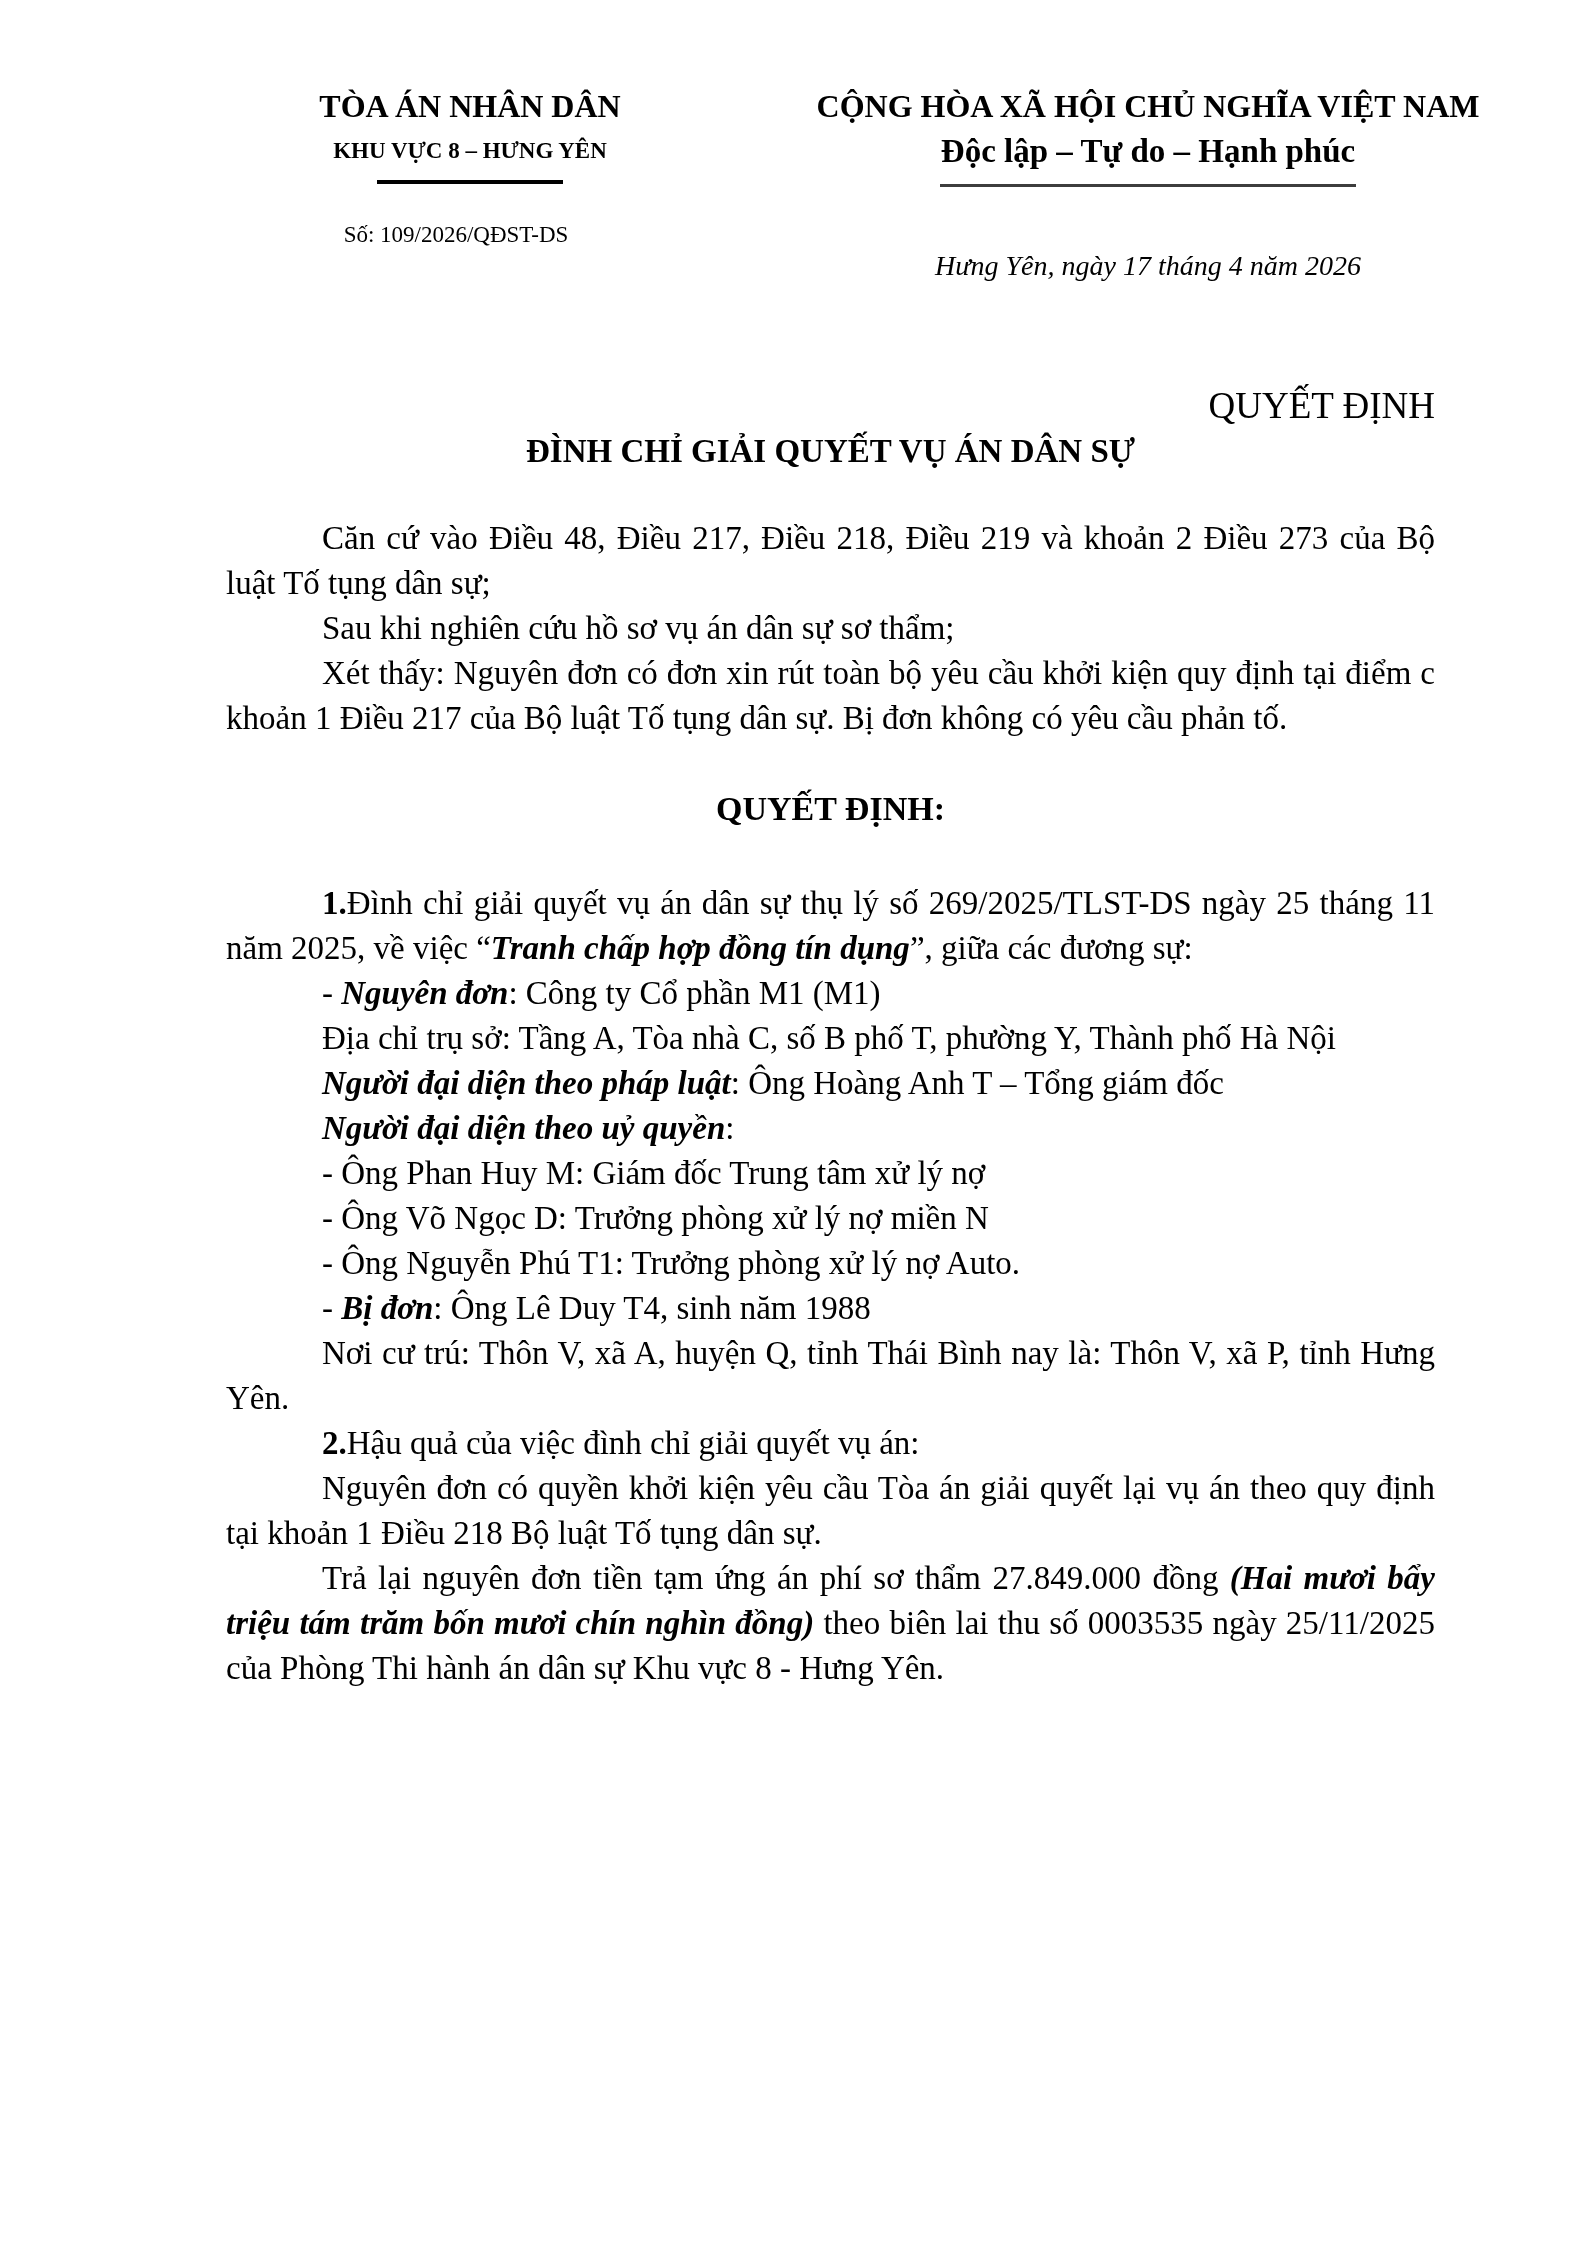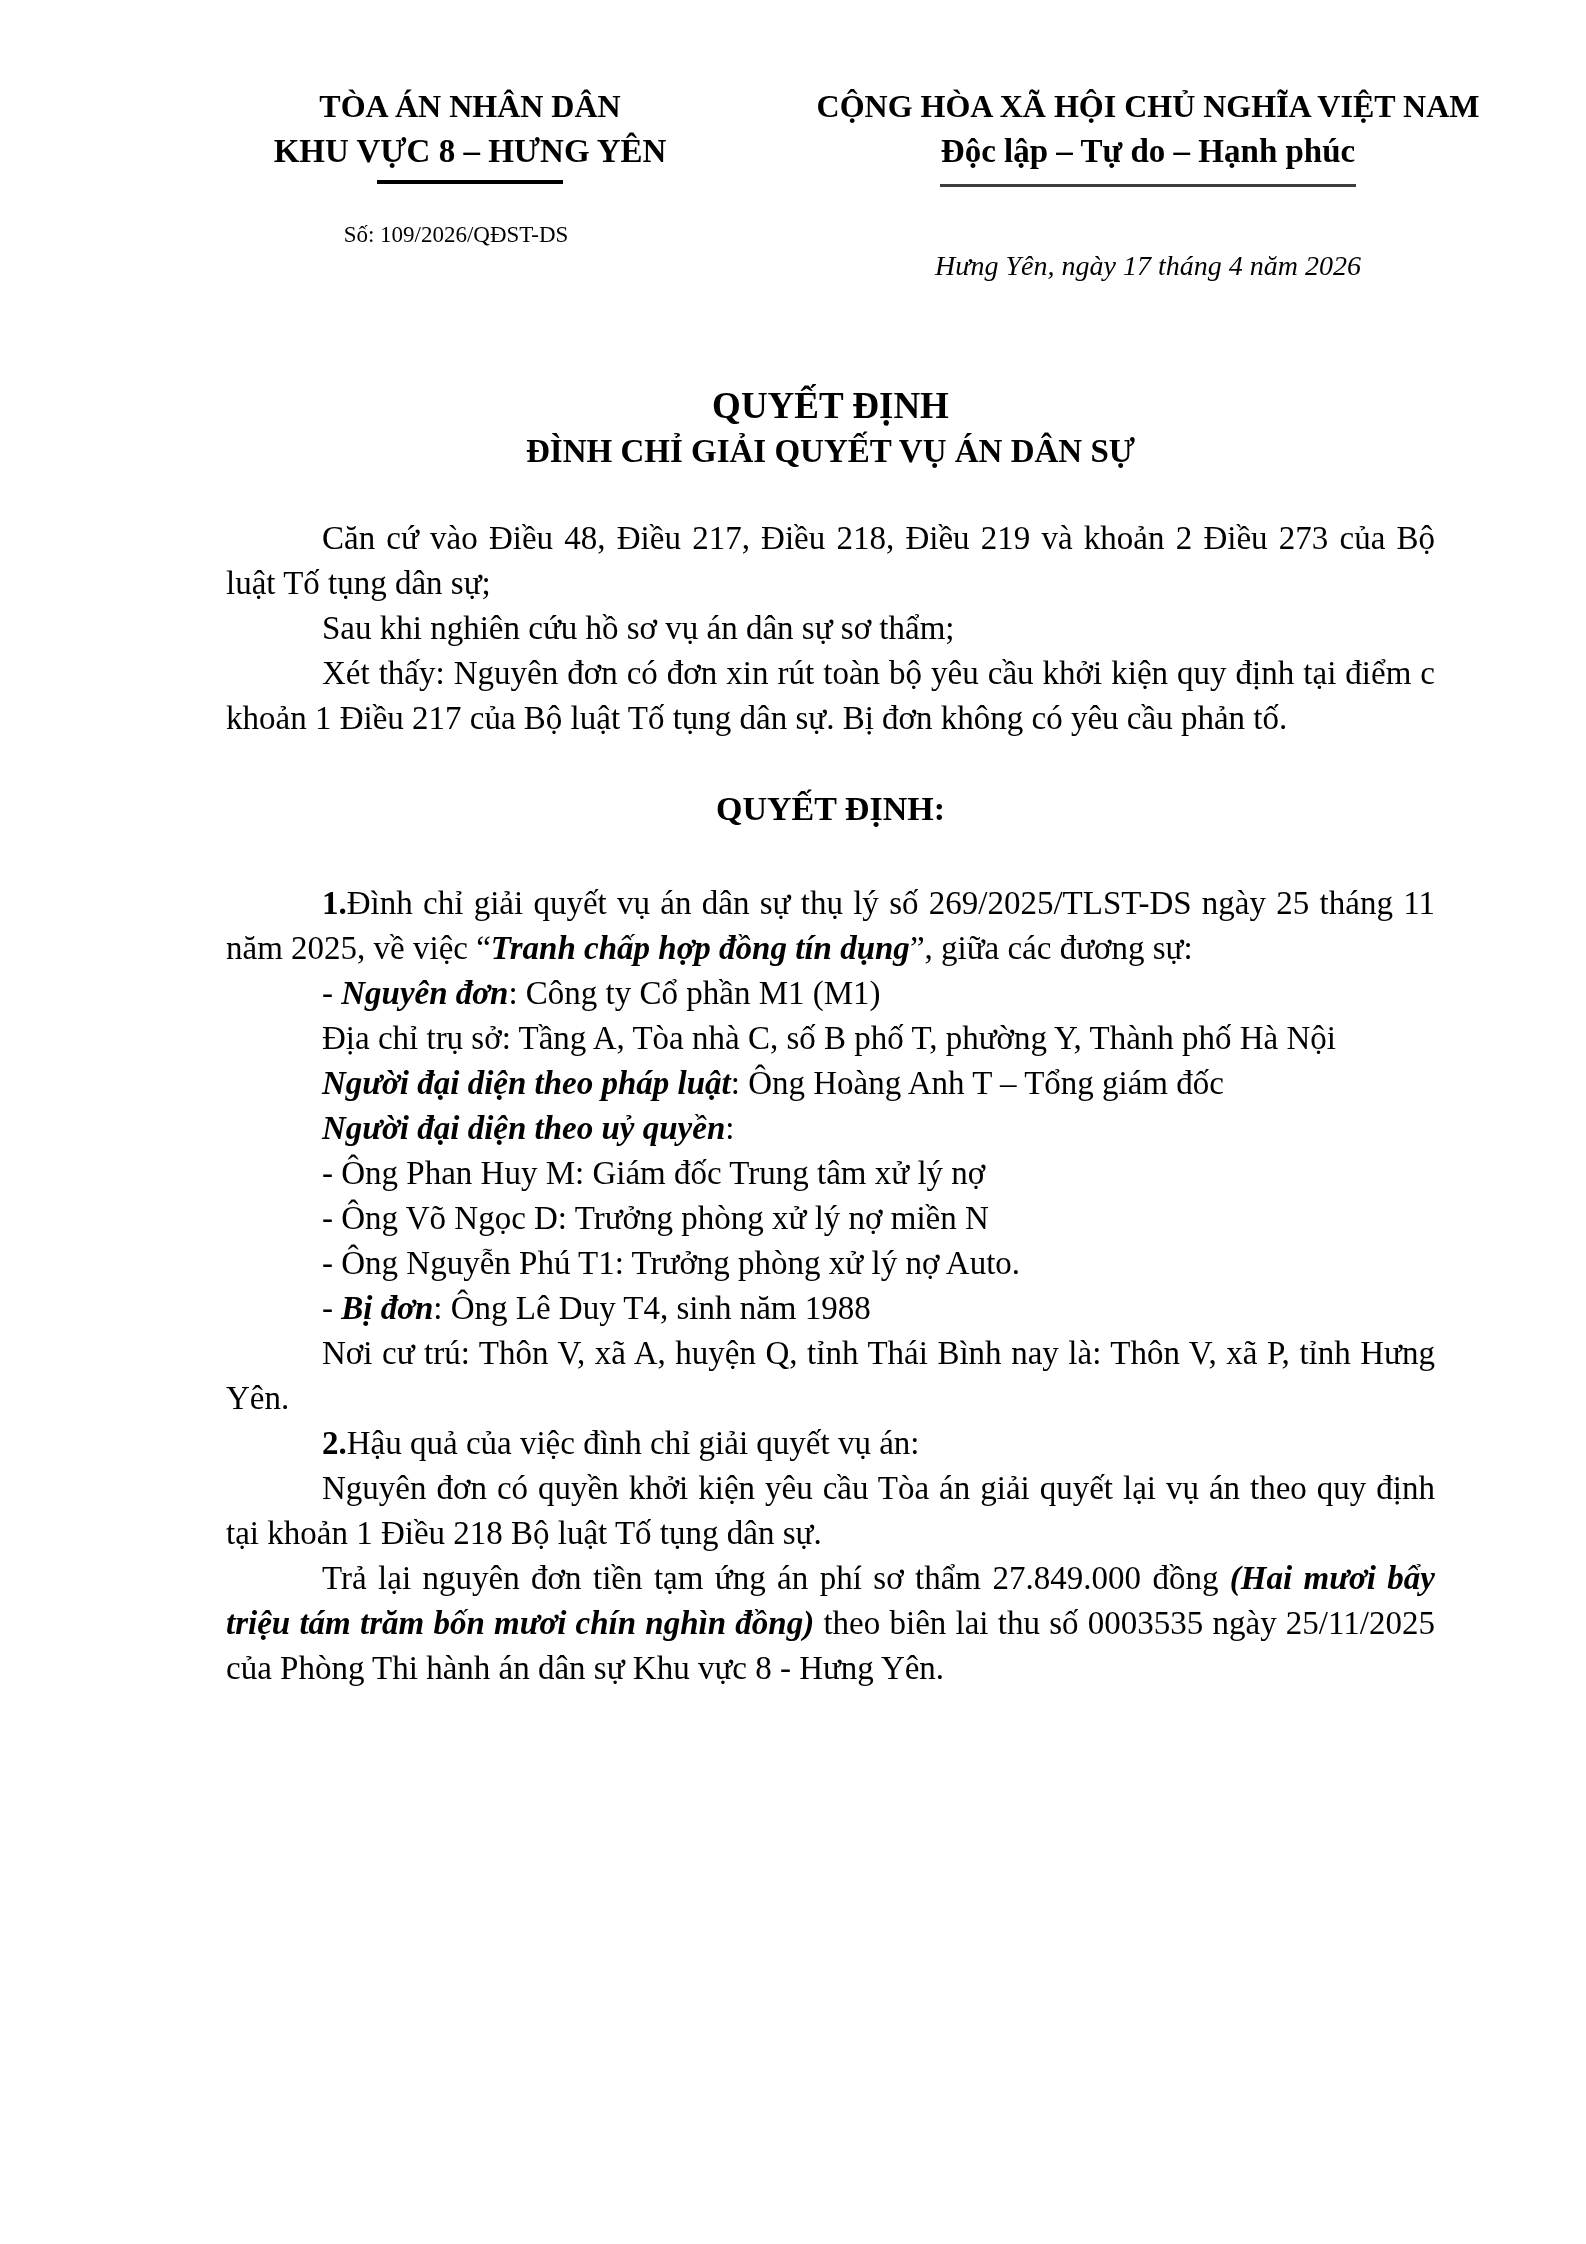--- a/index.html
+++ b/index.html
@@ -12,32 +12,32 @@
     overflow:hidden;
   }
   .page { width:1586px; height:2244px; position:relative; background:#ffffff; }
 
   
   .header { display:flex; padding-top:84px; }
   .hcol { text-align:center; }
   .hcol-left  { width:510px; margin-left:215px; }
   .hcol-right { width:846px; }
   .court-line1 { font-weight:bold; font-size:32px; line-height:44px; white-space:nowrap; }
-  .court-line2 { font-weight:bold; font-size:33px; line-height:46px; white-space:nowrap; }
+  .court-line2 { font-weight:bold; font-size:23px; line-height:46px; white-space:nowrap; }
   .motto-line1 { font-weight:bold; font-size:32px; line-height:44px; white-space:nowrap; }
   .motto-line2 { font-weight:bold; font-size:33px; line-height:46px; white-space:nowrap; }
   .rule-left  { width:186px; height:4px; background:#000; margin:6px auto 0; }
   .rule-right { width:416px; height:3px; background:#3d3d3d; margin:10px auto 0; }
   .doc-number { font-size:23px; line-height:45px; margin-top:28px; transform:translateX(-14px); white-space:nowrap; }
   .date-line  { font-style:italic; font-size:28px; line-height:45px; margin-top:56px; white-space:nowrap; }
 
   
   .doc { padding:0 151px 0 226px; }
   .title-block { margin-top:95px; text-align:center; }
-  .title-line1 { font-weight:bold; font-size:37px; line-height:46px; }
+  .title-line1 { font-weight:normal; font-size:37px; line-height:46px;text-align:right; }
   .title-line2 { font-weight:bold; font-size:33px; line-height:45px; }
 
   .body-block { margin-top:42px; }
   .para {
     font-size:33px;
     line-height:45px;
     text-align:justify;
     text-indent:96px;
   }
   .heading {

